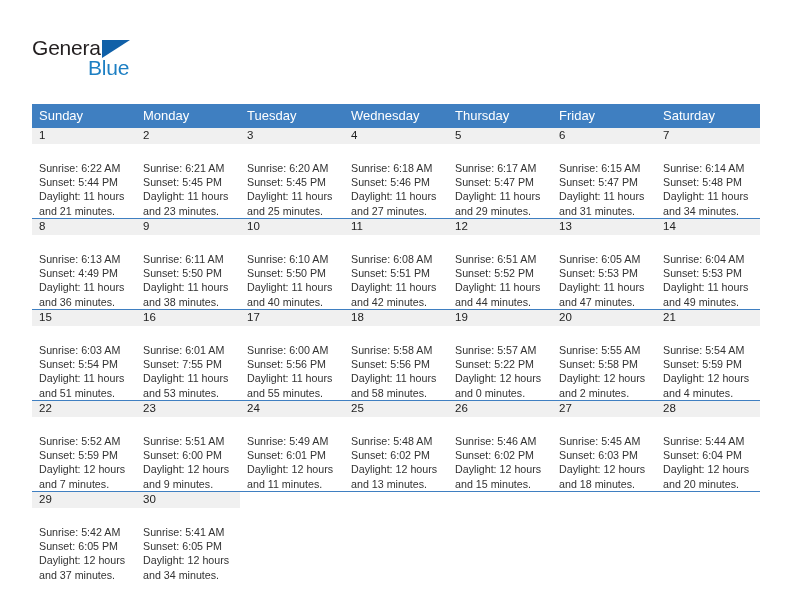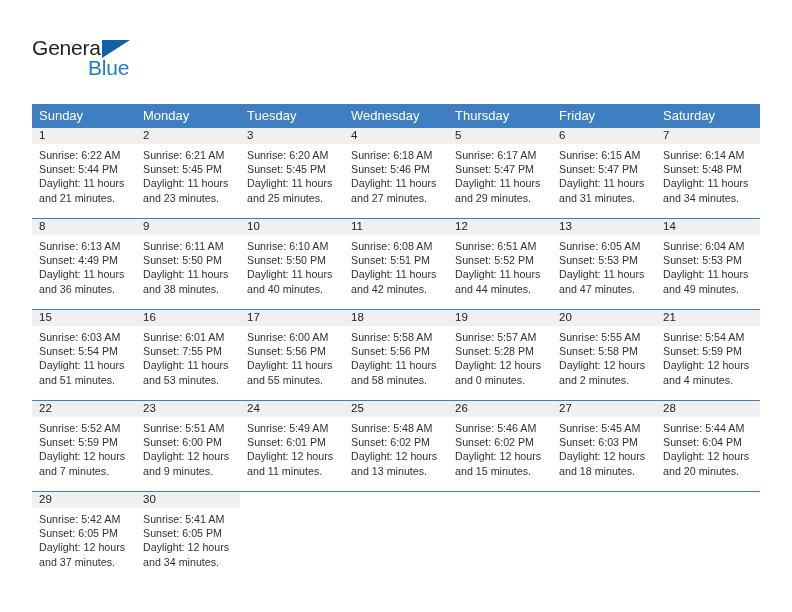--- a/index.html
+++ b/index.html
@@ -119,21 +119,21 @@
     padding: 1px 0 0 7px;
     font-size: 11.5px;
     color: #222222;
     box-sizing: border-box;
     font-family: "Liberation Sans", sans-serif;
   }
   td.empty .daynum-band {
     background: transparent;
   }
   .lines {
-    padding: 4px 6px 0 7px;
+    padding: 17px 6px 0 7px;
   }
   .lines div {
     font-size: 10.7px;
     line-height: 14.2px;
     color: #333333;
     white-space: nowrap;
     font-family: "Liberation Sans", sans-serif;
   }
 </style>
 </head>
@@ -333,21 +333,21 @@
               <div>Sunrise: 5:58 AM</div>
               <div>Sunset: 5:56 PM</div>
               <div>Daylight: 11 hours</div>
               <div>and 58 minutes.</div>
             </div>
           </td>
           <td>
             <div class="daynum-band">19</div>
             <div class="lines">
               <div>Sunrise: 5:57 AM</div>
-              <div>Sunset: 5:28 PM</div>
+              <div>Sunset: 5:22 PM</div>
               <div>Daylight: 12 hours</div>
               <div>and 0 minutes.</div>
             </div>
           </td>
           <td>
             <div class="daynum-band">20</div>
             <div class="lines">
               <div>Sunrise: 5:55 AM</div>
               <div>Sunset: 5:58 PM</div>
               <div>Daylight: 12 hours</div>

